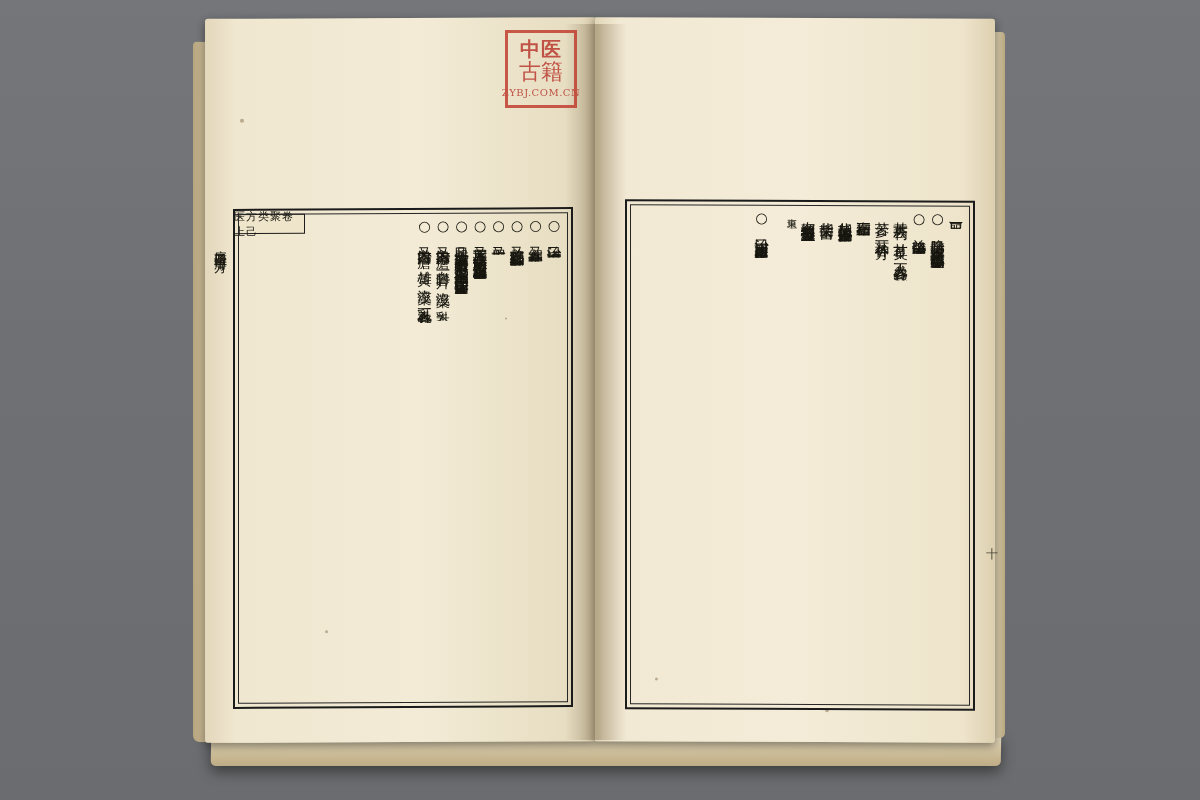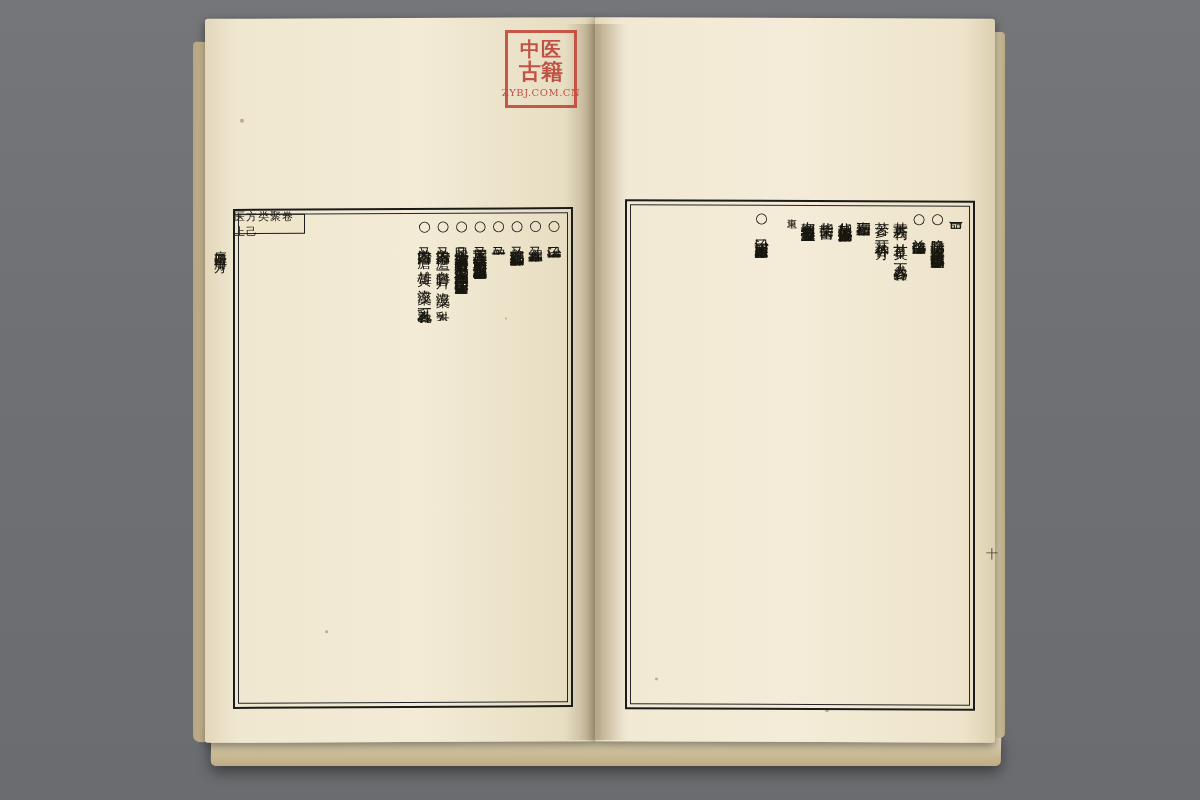--- a/index.html
+++ b/index.html
@@ -112,21 +112,21 @@
     box-sizing: border-box;
     font-family: "DejaVu Serif", serif;
     display: flex;
     flex-direction: column;
     align-items: center;
     justify-content: center;
     line-height: 1.05;
     opacity: 0.82;
   }
   .seal .s1 { font-size: 20px; letter-spacing: 1px; font-weight: bold; text-align: right; }
-  .seal .s2 { font-size: 22px; font-weight: bold; margin-top: 0;}
+  .seal .s2 { font-size: 22px; font-weight: normal; margin-top: 0;}
   .seal .s3 { font-size: 10px; margin-top: 5px; letter-spacing: 0.5px; }
 
   
   .frame {
     position: absolute;
     border: 2px solid #1b1b1b;
     box-sizing: border-box;
   }
   .frame::after {
     content: "";

